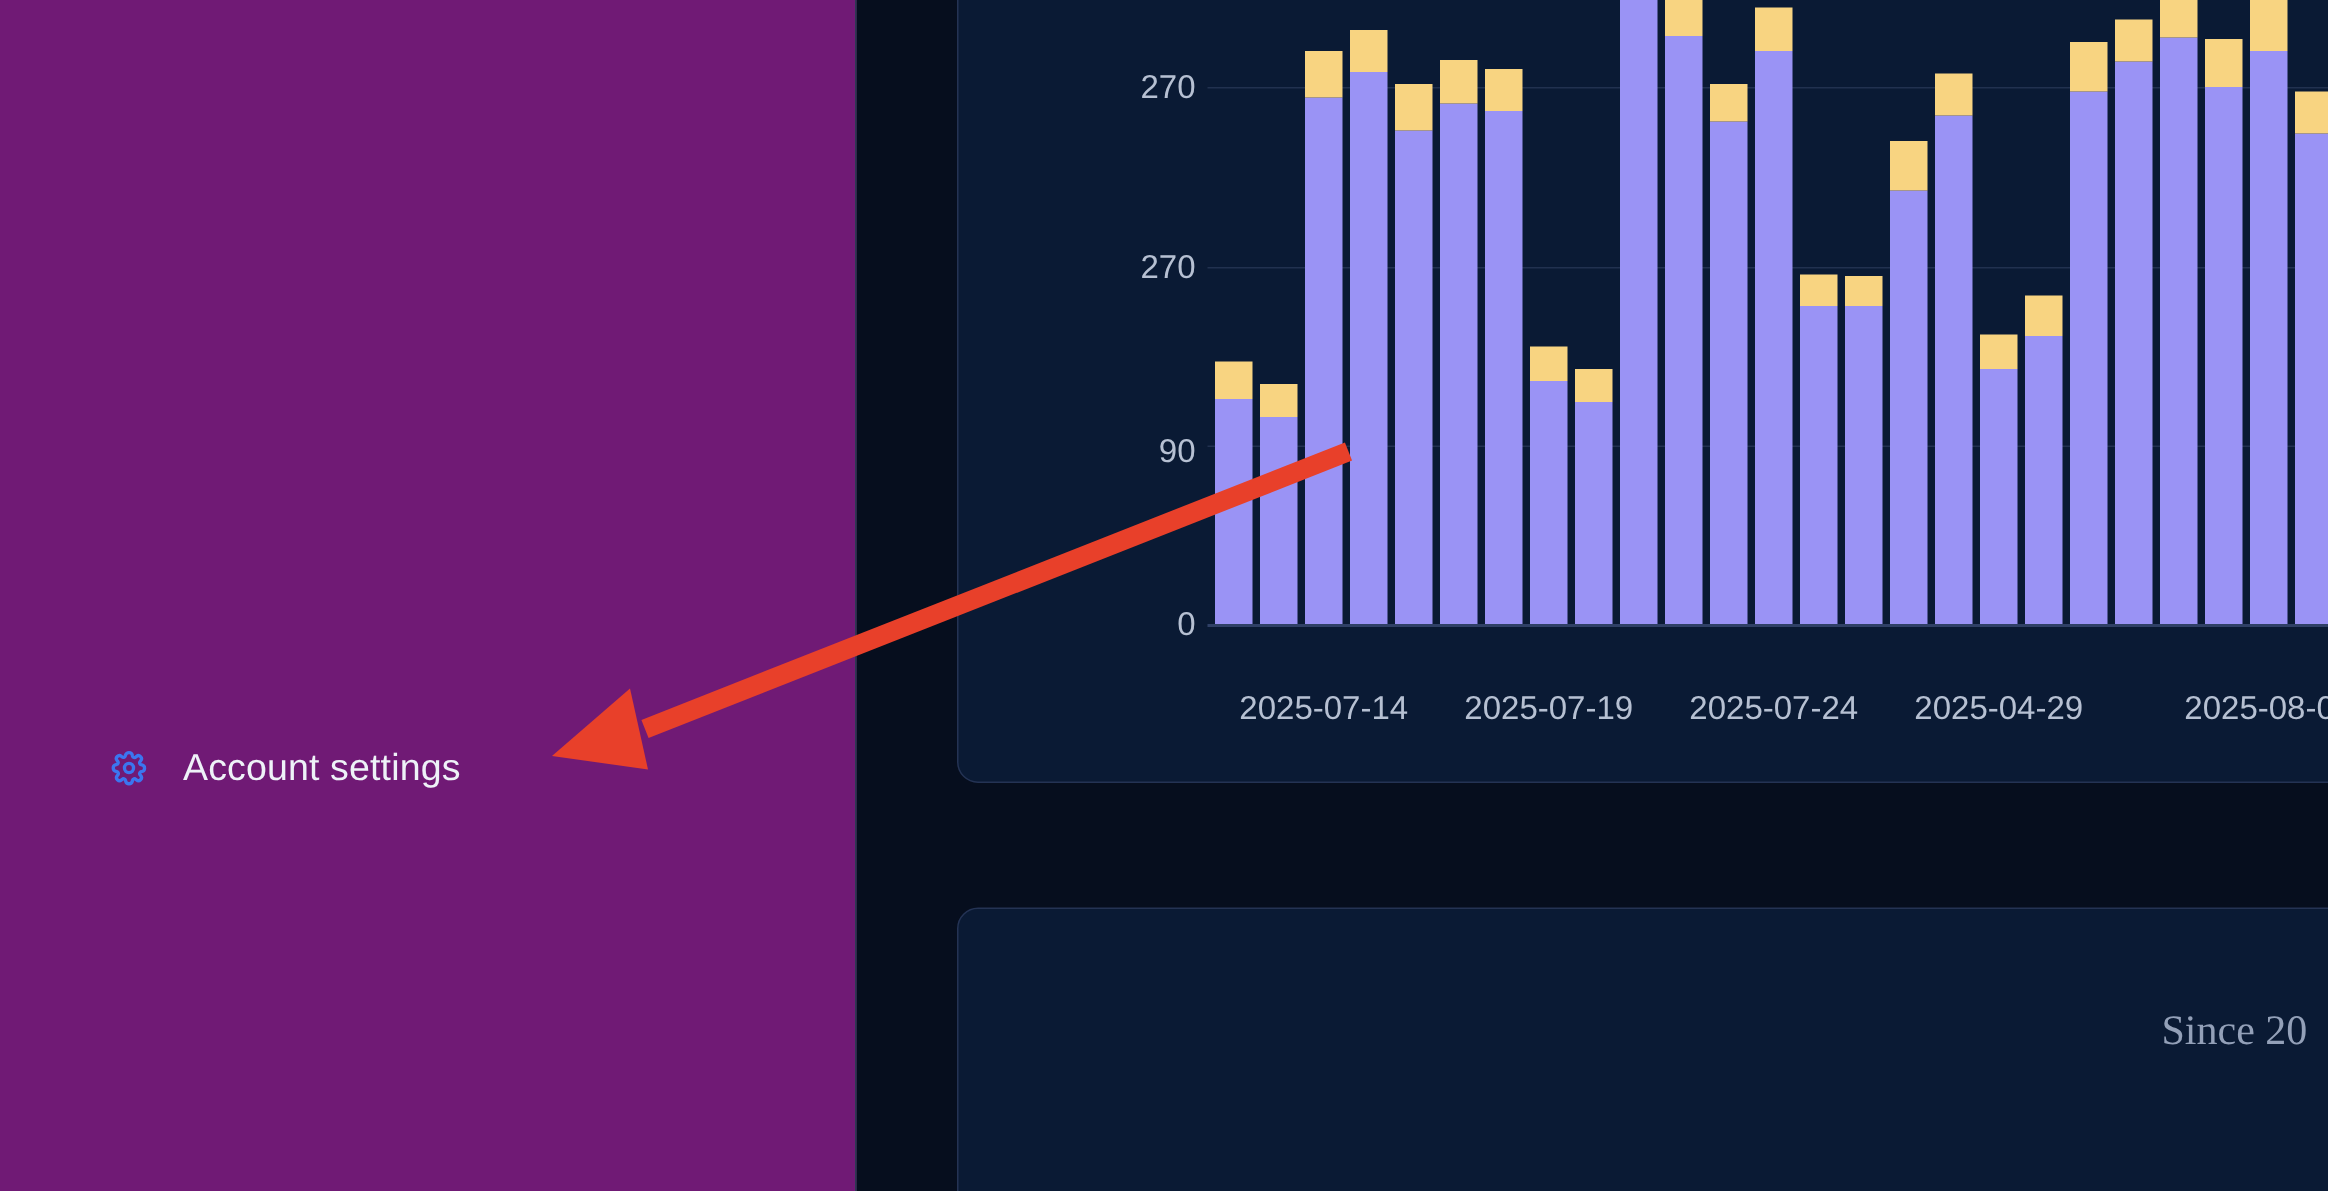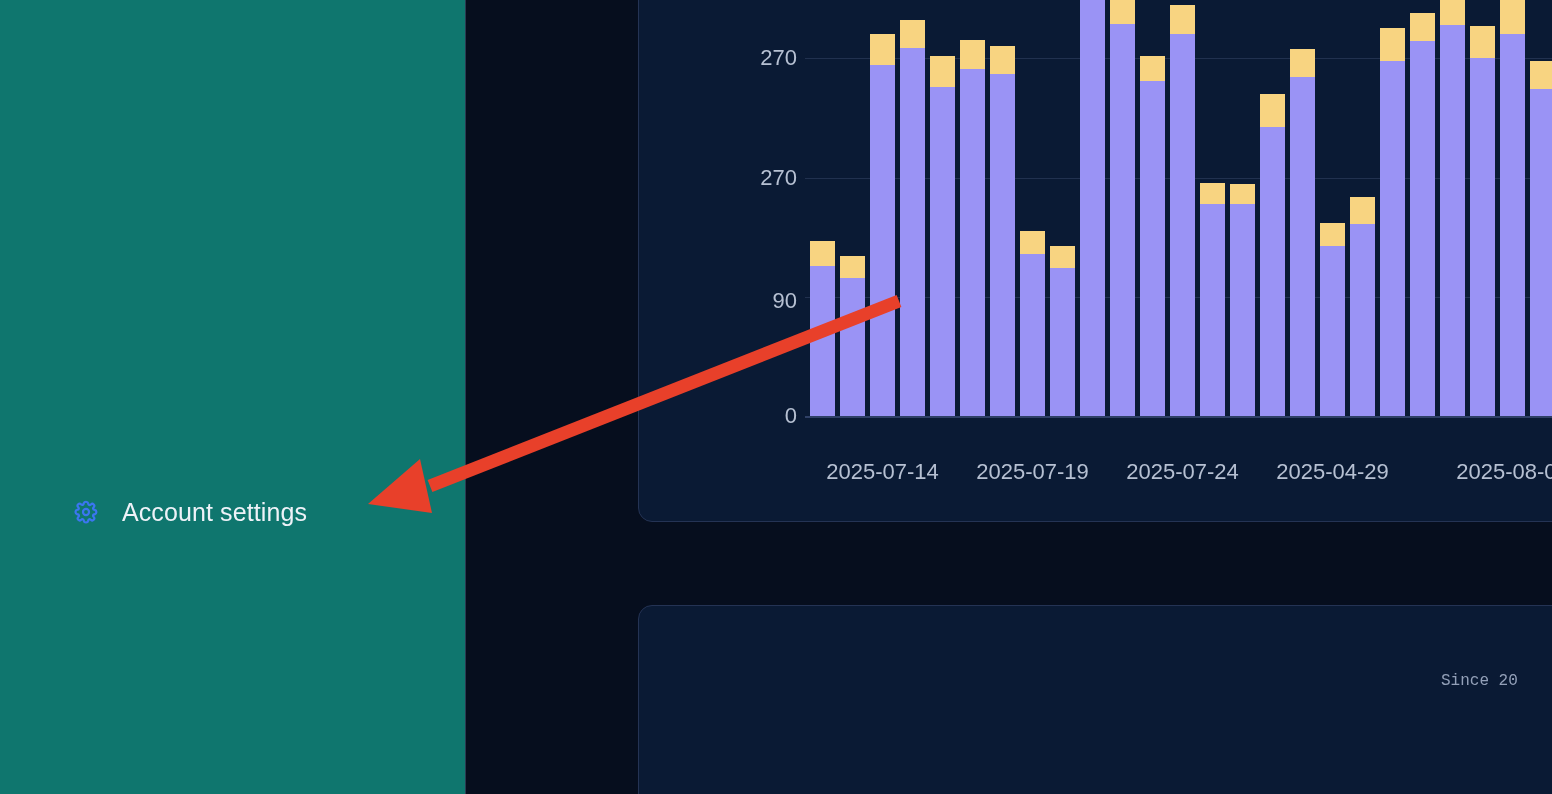--- a/index.html
+++ b/index.html
@@ -6,22 +6,22 @@
   html, body {
     width:1552px; height:794px;
     background:#060e1e;
     font-family:"Liberation Sans", sans-serif;
     overflow:hidden;
   }
   #root { position:relative; width:1552px; height:794px; background:#060e1e; }
 
   
   #sidebar {
-    position:absolute; left:0; top:0; width:466px; height:794px;
-    background:#0f766e;
+    position:absolute; left:0; top:0; width:571px; height:794px;
+    background:#701a75;
     border-right:1px solid #2c3a52;
   }
   .nav-item {
     position:absolute; left:72px;
     display:flex; align-items:center; gap:22px;
     height:40px; cursor:pointer;
   }
   .nav-icon { width:28px; height:28px; flex:0 0 28px; display:block; }
   .nav-label {
     font-size:25px; color:#eef2f8; letter-spacing:.1px; white-space:nowrap;
@@ -39,22 +39,22 @@
   }
   #chart-card { left:57px; top:-300px; width:970px; height:822px; border-radius:14px; }
   #locations-card { left:57px; top:605px; width:970px; height:300px; border-radius:14px; }
 
   .card-title {
     position:absolute; left:41px; top:56px;
     font-size:28px; font-weight:700; color:#ffffff; letter-spacing:-.2px;
   }
   .card-meta {
     position:absolute; left:802px; top:66px;
-    font-size:16px; color:#93a0b8;
-    font-family:Liberation Mono, monospace;
+    font-size:28px; color:#93a0b8;
+    font-family:Liberation Serif, serif;
     white-space:nowrap;
   }
 
   
   #plot { position:absolute; left:0; top:0; width:970px; height:822px; overflow:hidden; }
   .ylabel {
     position:absolute; text-align:right; width:70px;
     font-size:22px; color:#b6c0d2;
     transform:translateY(-50%);
   }

